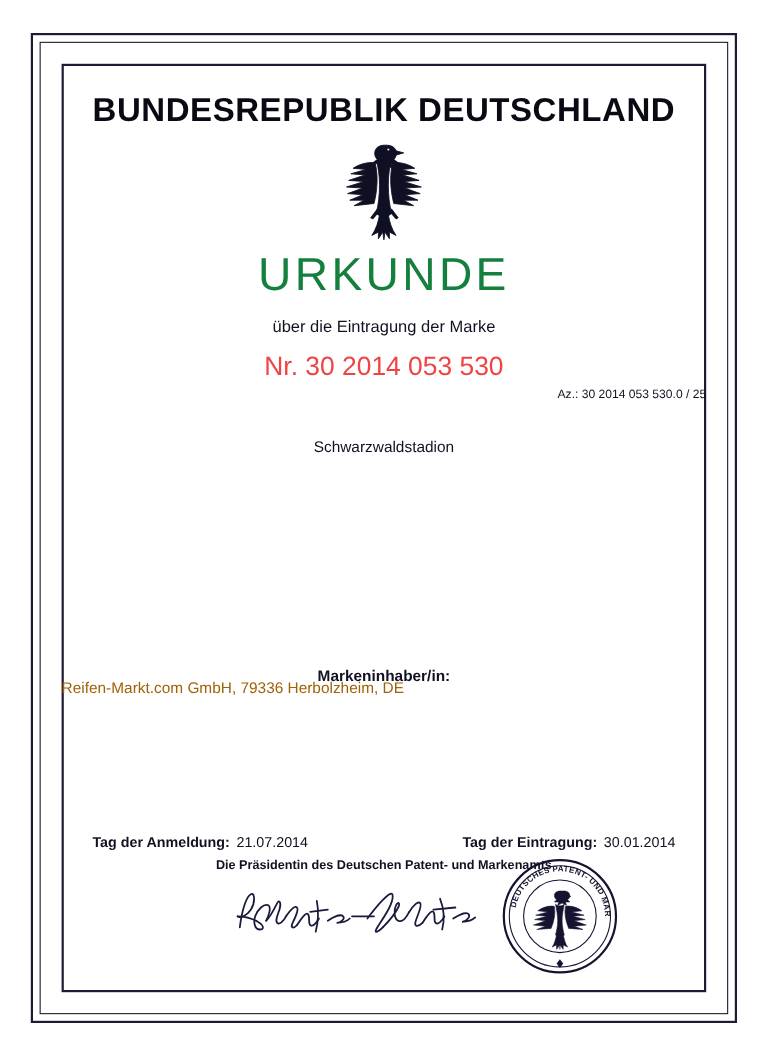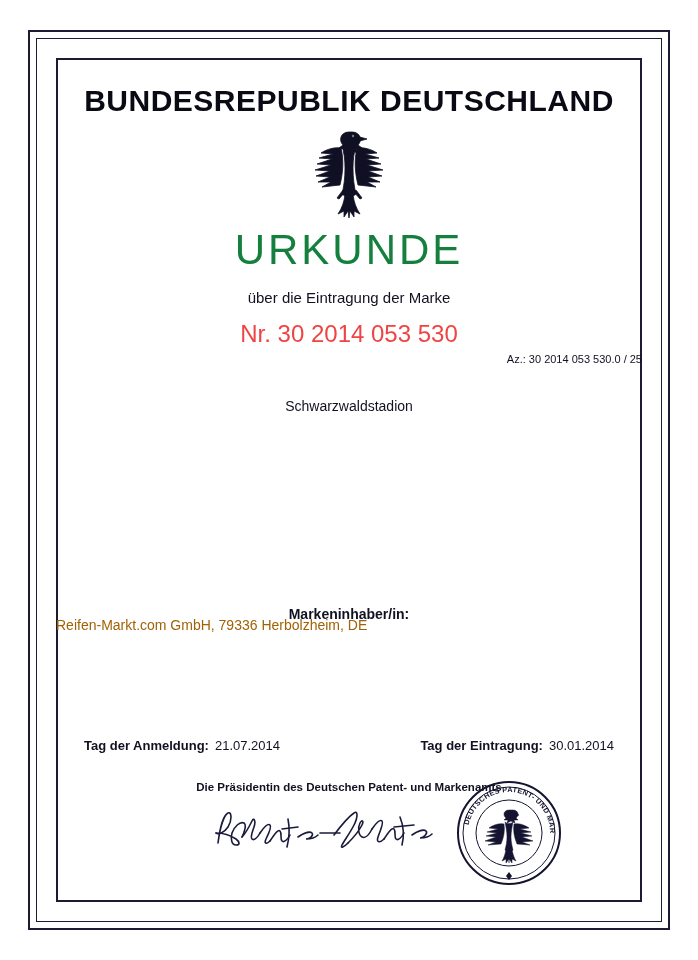--- a/index.html
+++ b/index.html
@@ -166,20 +166,21 @@
     font-size: 13px;
     font-weight: bold;
     color: #111122;
   }
   .date-item .date-value {
     font-weight: normal;
     margin-left: 6px;
   }
   .date-item {
     white-space: nowrap;
+    margin-top: 20px;
   }
 
   .authority {
     position: absolute;
     top: 723px;
     left: 0;
     width: 586px;
     text-align: center;
     font-size: 11.5px;
     font-weight: bold;

